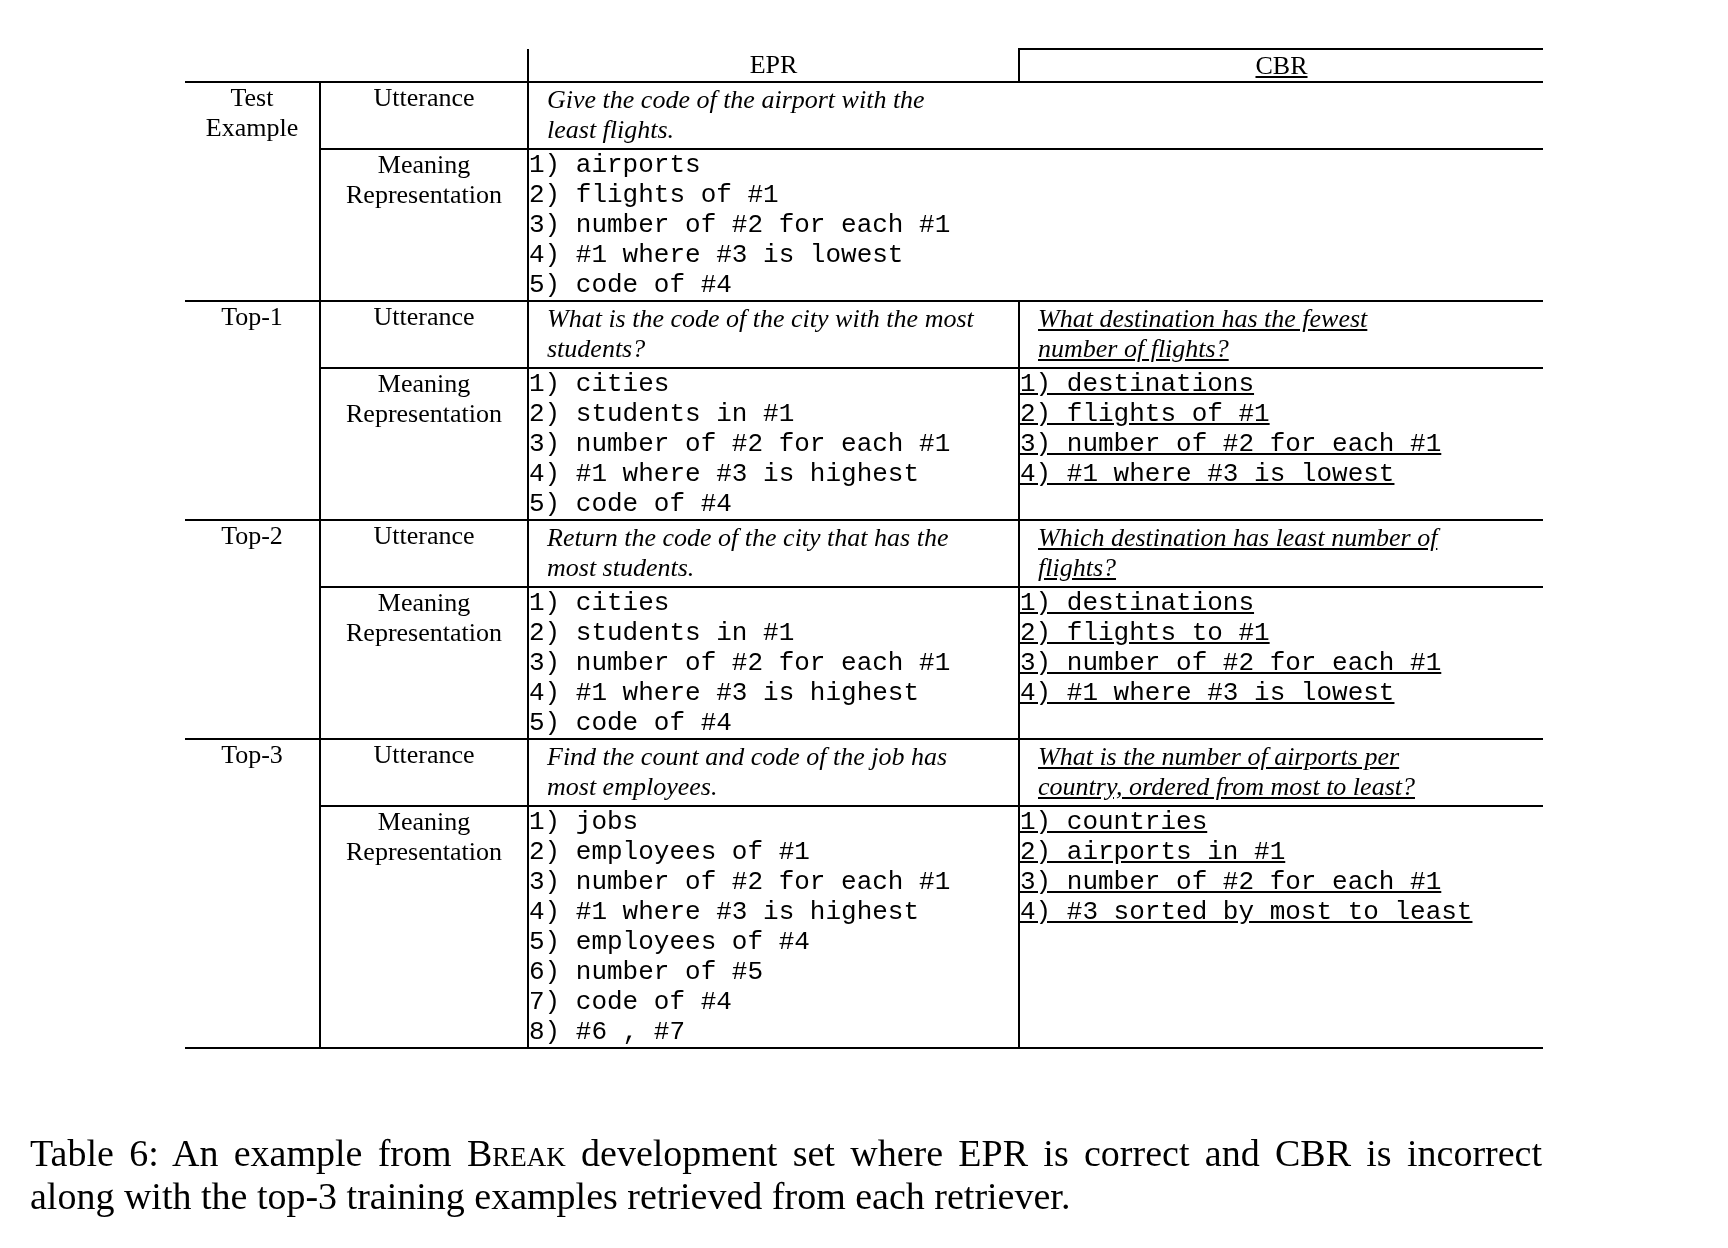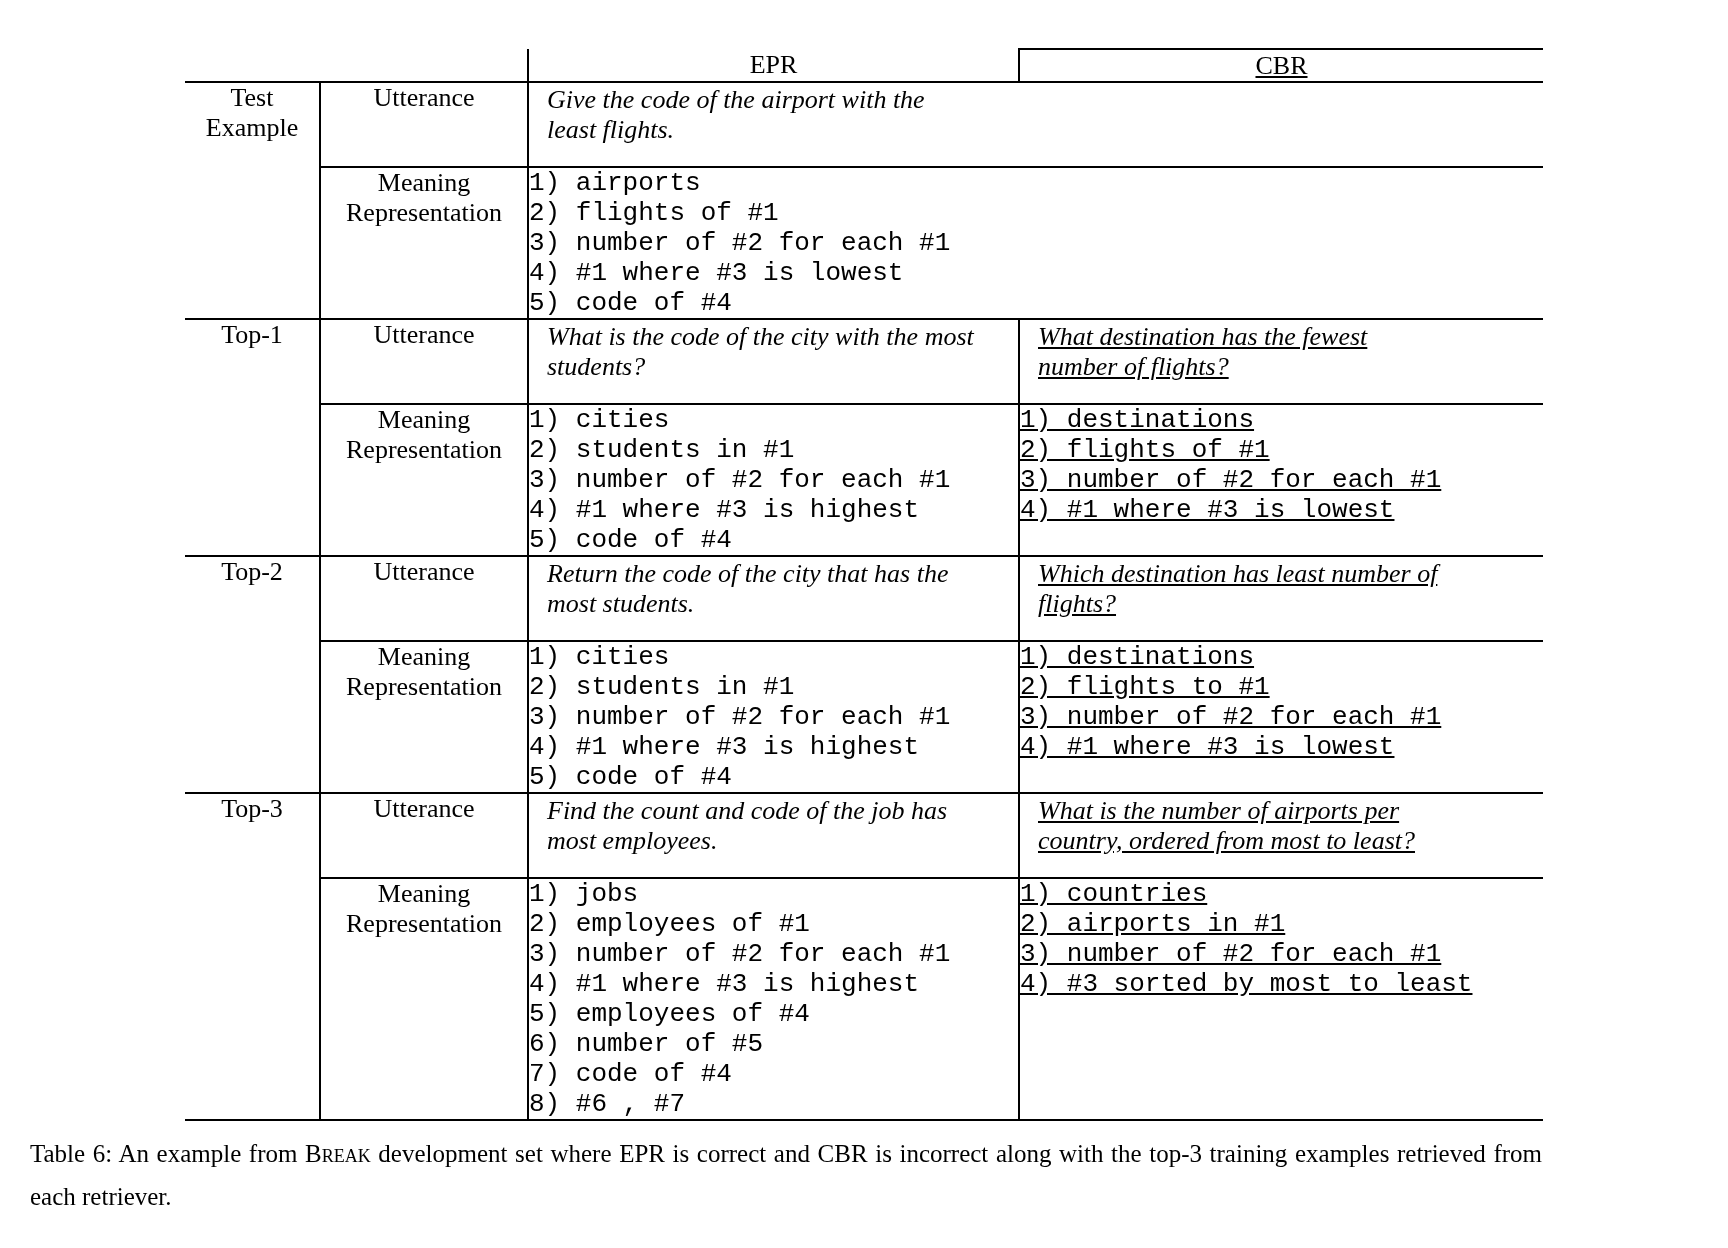--- a/index.html
+++ b/index.html
@@ -56,40 +56,40 @@
     text-align: center;
     padding-top: 10px;
   }
   td.sublab {
     text-align: center;
     padding-top: 4px;
     border-radius: 11px;
   }
   tr.uttrow td.utt {
     height: 63px;
-    padding: 2px 0 18px 18px;
+    padding: 2px 0 0 18px;
     font-style: italic;
   }
   .utt-inner-epr { max-width: 430px; }
   .utt-inner-cbr { max-width: 410px; }
 
   td.mr {
     font-family: "Liberation Mono", monospace;
     font-size: 27px;
     line-height: 31px;
     white-space: pre;
     padding: 6px 0 9px 16px;
   }
 
   .caption {
     position: absolute;
     left: 30px;
     top: 1132px;
     width: 1512px;
-    font-size: 25px;
+    font-size: 38px;
     line-height: 43px;
     text-align: justify;
   }
   .caption .sc { font-variant: small-caps; }
 </style>
 </head>
 <body>
 
 <div class="page">
 

